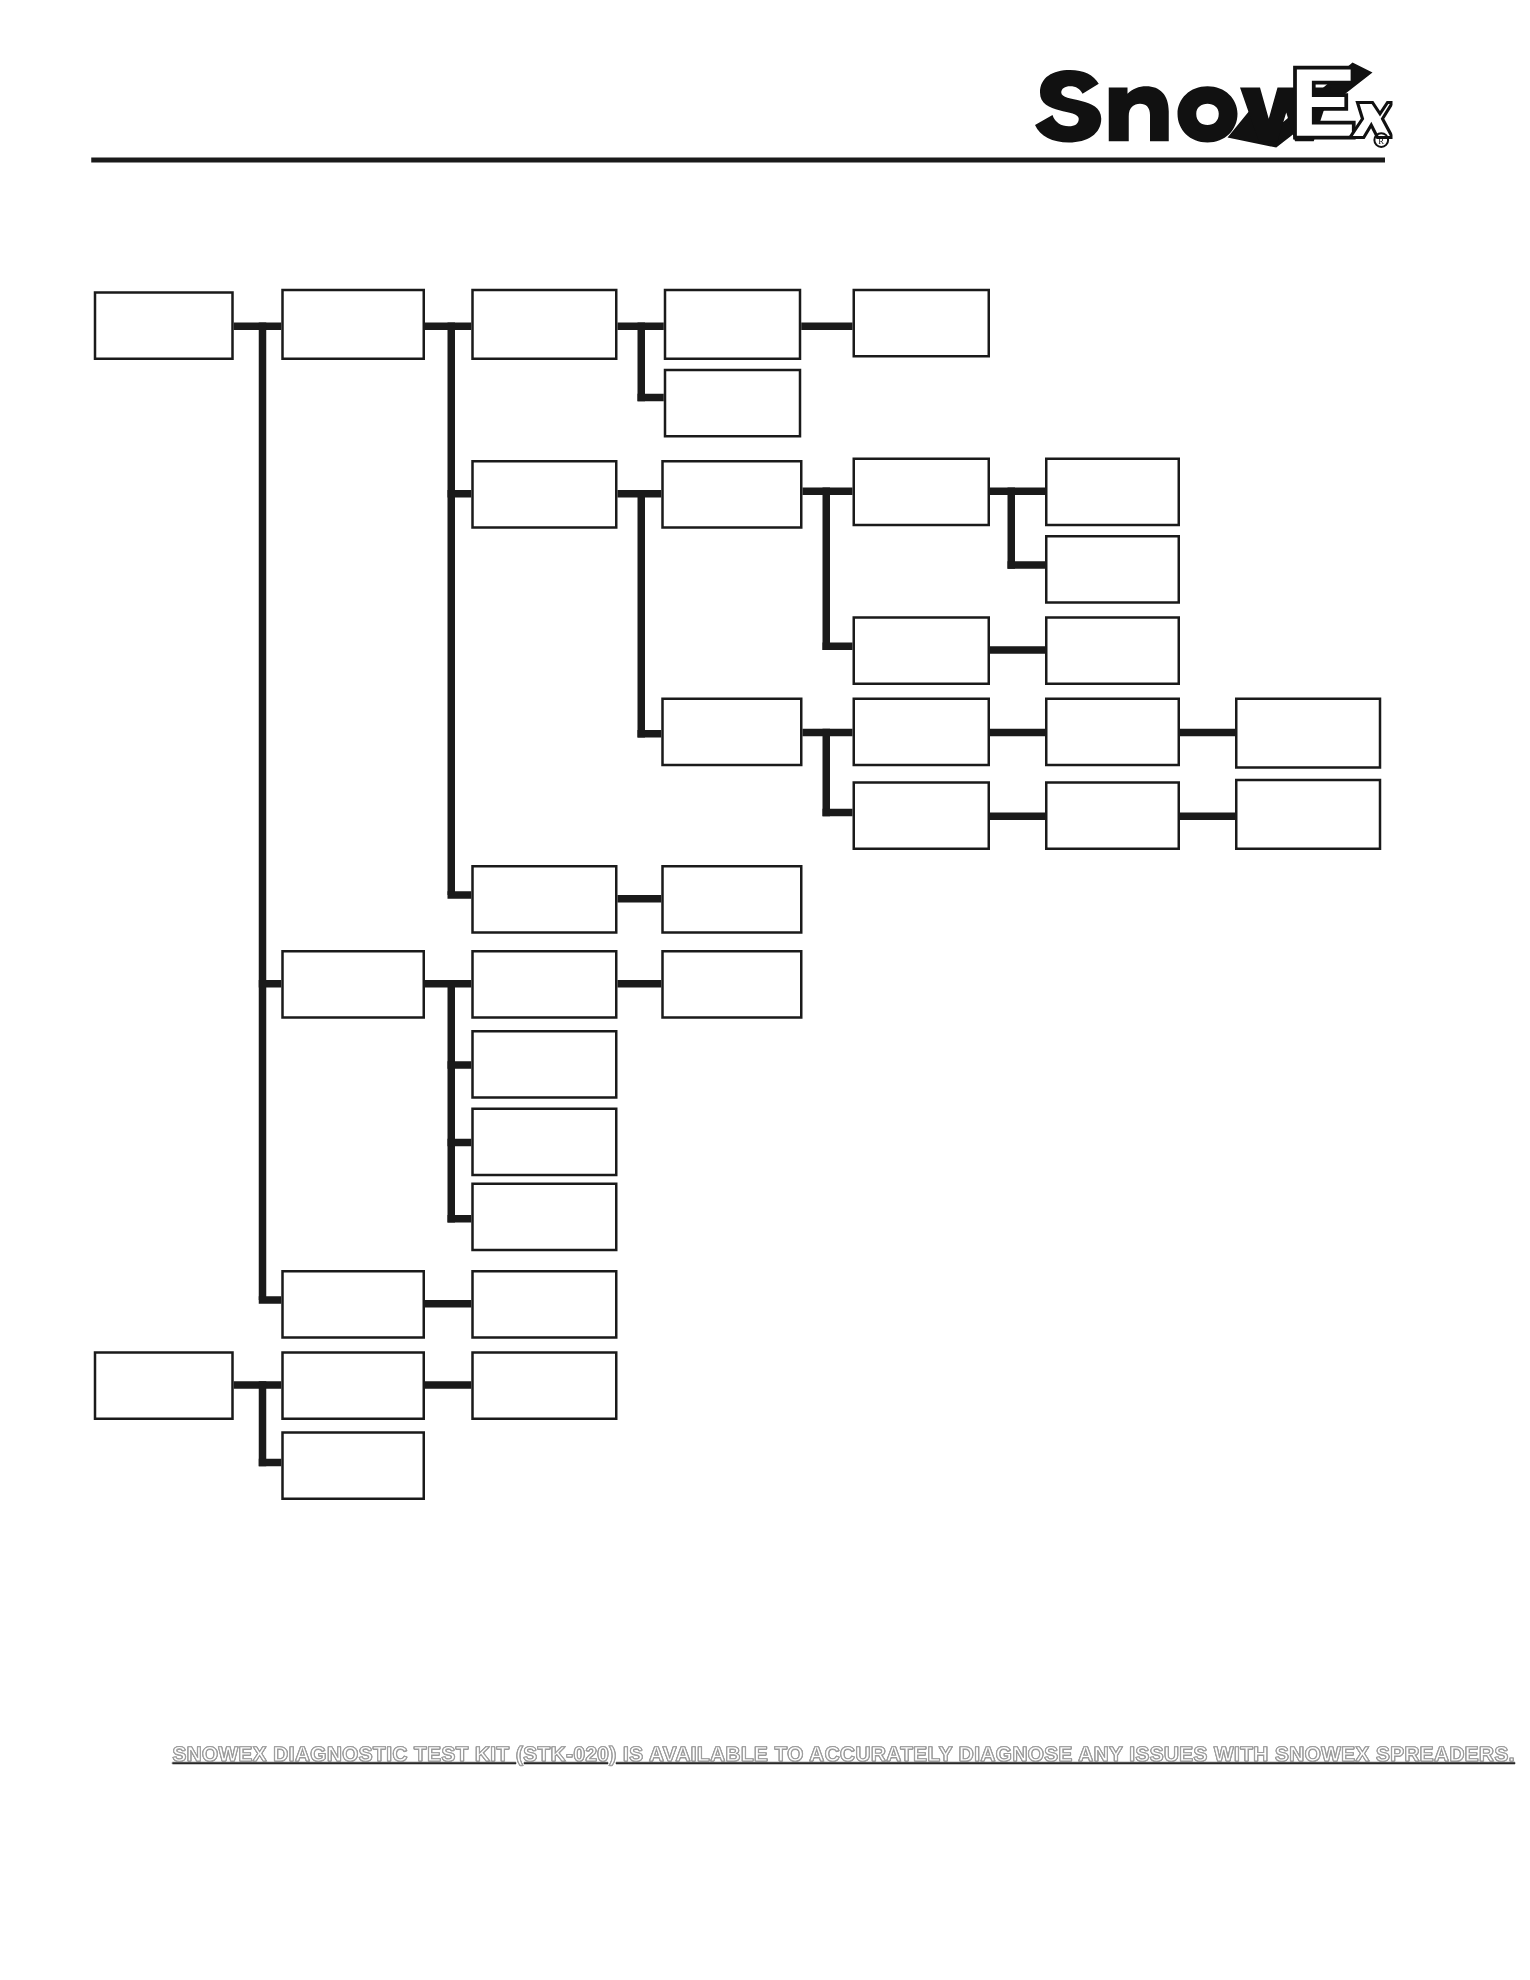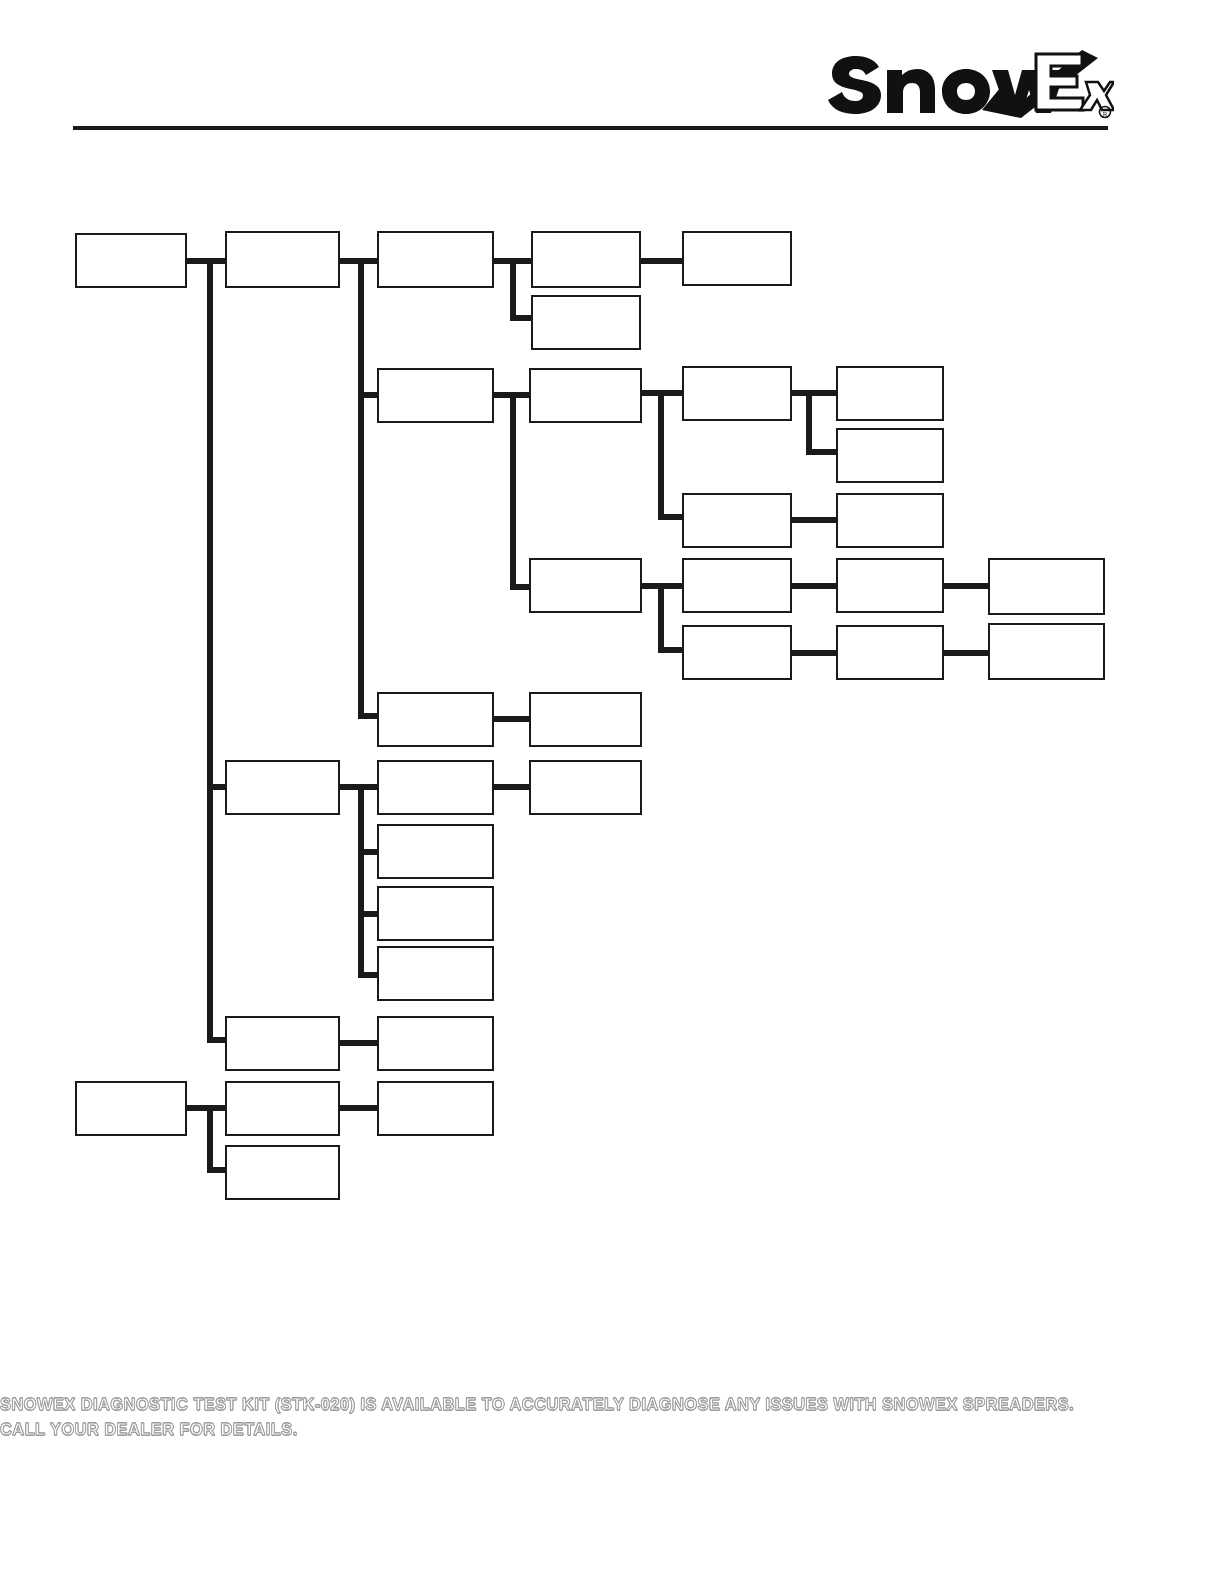--- a/index.html
+++ b/index.html
@@ -65,21 +65,22 @@
   }
   .conn.h { height: 6px; }
   .conn.v { width: 6px; }
 
   
   .footer {
     position: absolute;
     left: 0;
     top: 1392px;
     width: 1212px;
-    text-align: left;
+    text-align: right;
+    text-decoration: underline;
   }
   .footer-line {
     font-family: "Liberation Sans", sans-serif;
     font-size: 16.5px;
     font-weight: bold;
     letter-spacing: 0.4px;
     line-height: 25px;
     color: #ffffff;
     -webkit-text-stroke: 0.8px #9a9a9a;
     text-shadow:
@@ -238,14 +239,13 @@
   <div class="node" style="left:377px; top:1016px; width:117px; height:55px;"></div>
 
   <div class="node" style="left:75px;  top:1081px; width:112px; height:55px;"></div>
   <div class="node" style="left:225px; top:1081px; width:115px; height:55px;"></div>
   <div class="node" style="left:377px; top:1081px; width:117px; height:55px;"></div>
   <div class="node" style="left:225px; top:1145px; width:115px; height:55px;"></div>
 </div>
 
 <div class="footer">
   <div class="footer-line">SNOWEX DIAGNOSTIC TEST KIT (STK-020) IS AVAILABLE TO ACCURATELY DIAGNOSE ANY ISSUES WITH SNOWEX SPREADERS.</div>
-  <div class="footer-line">CALL YOUR DEALER FOR DETAILS.</div>
 </div>
 
 </body></html>

